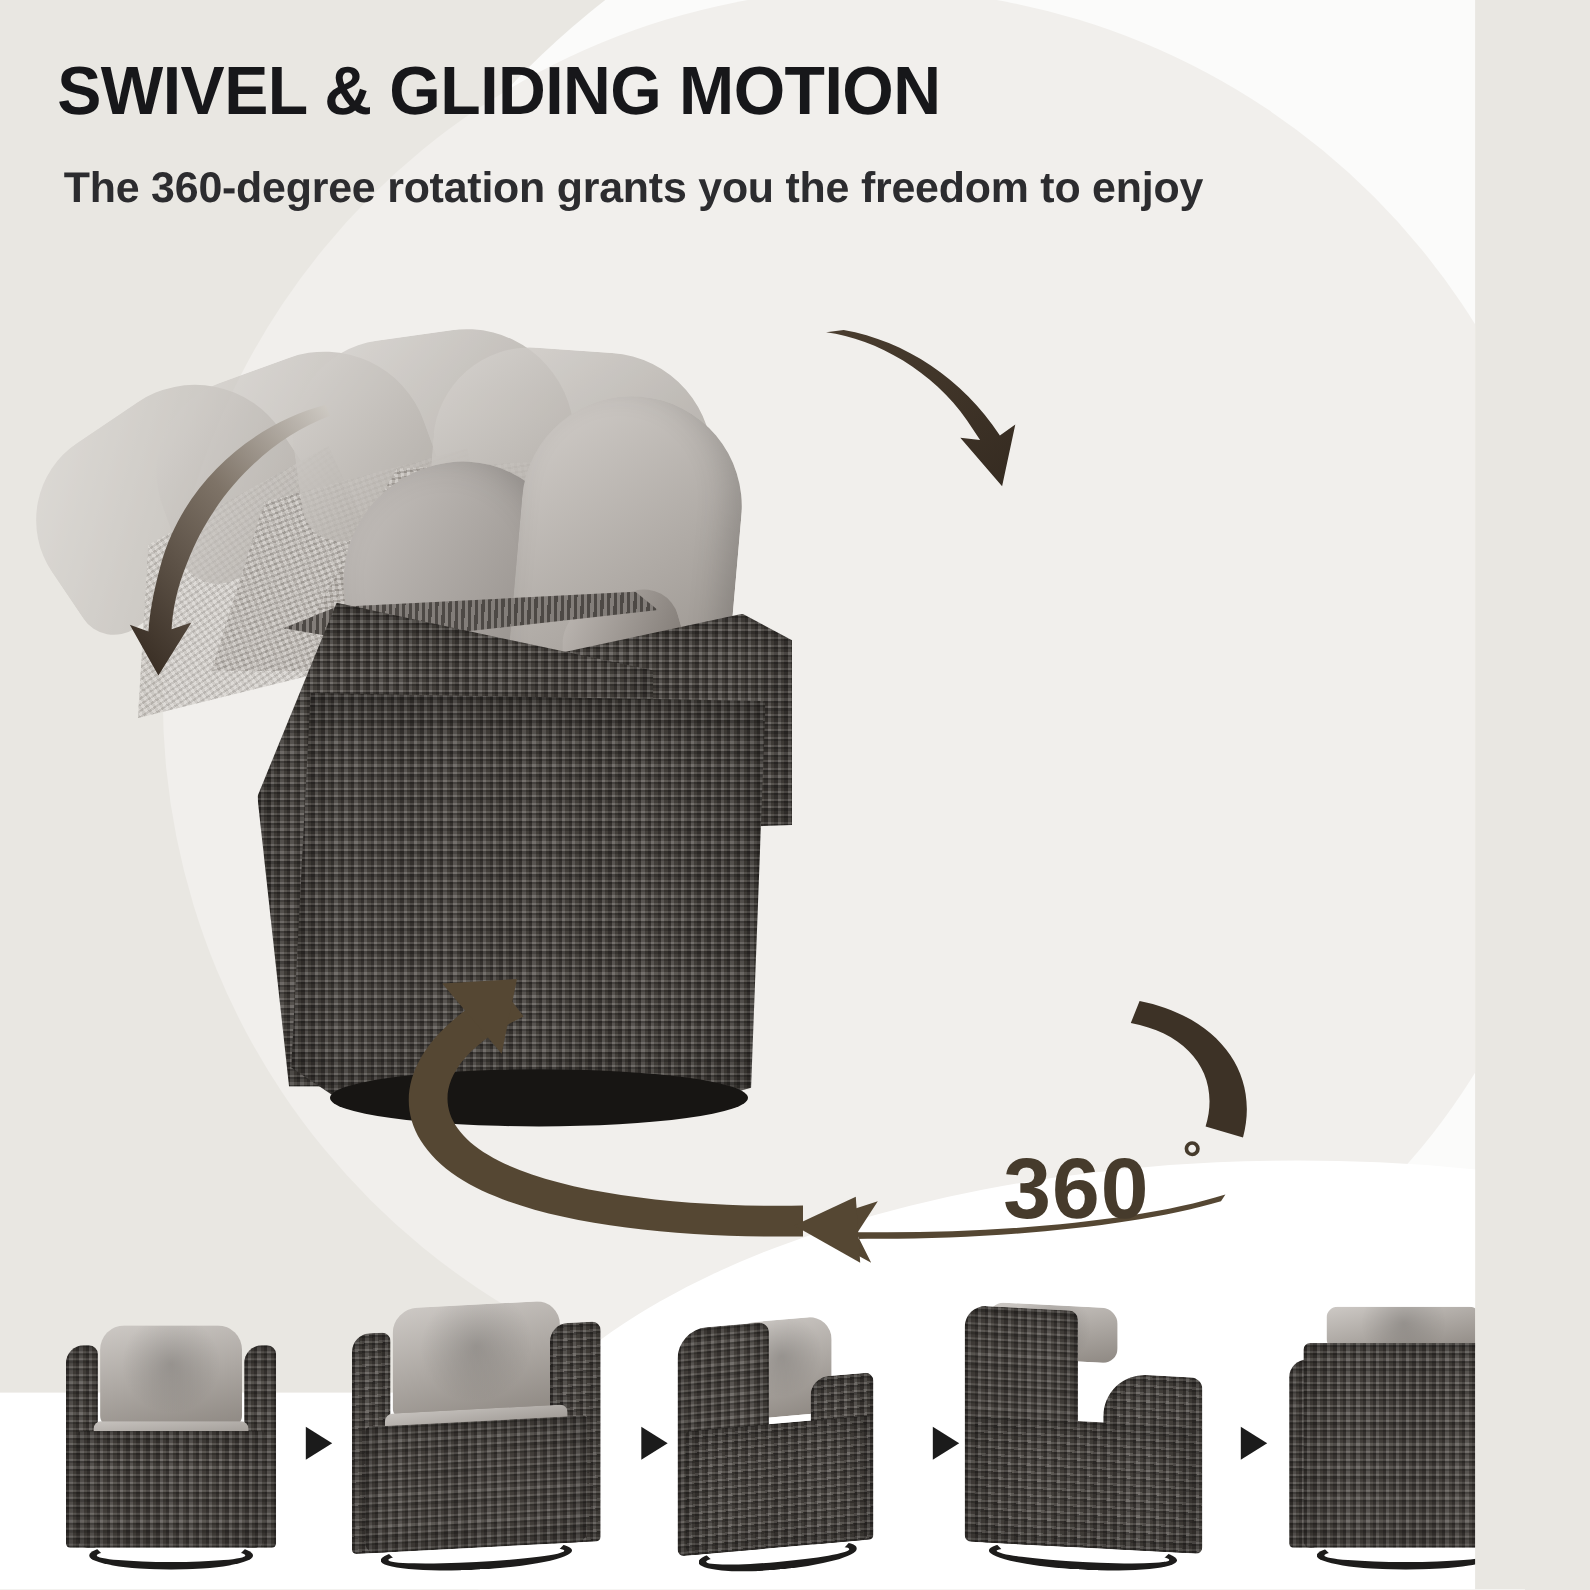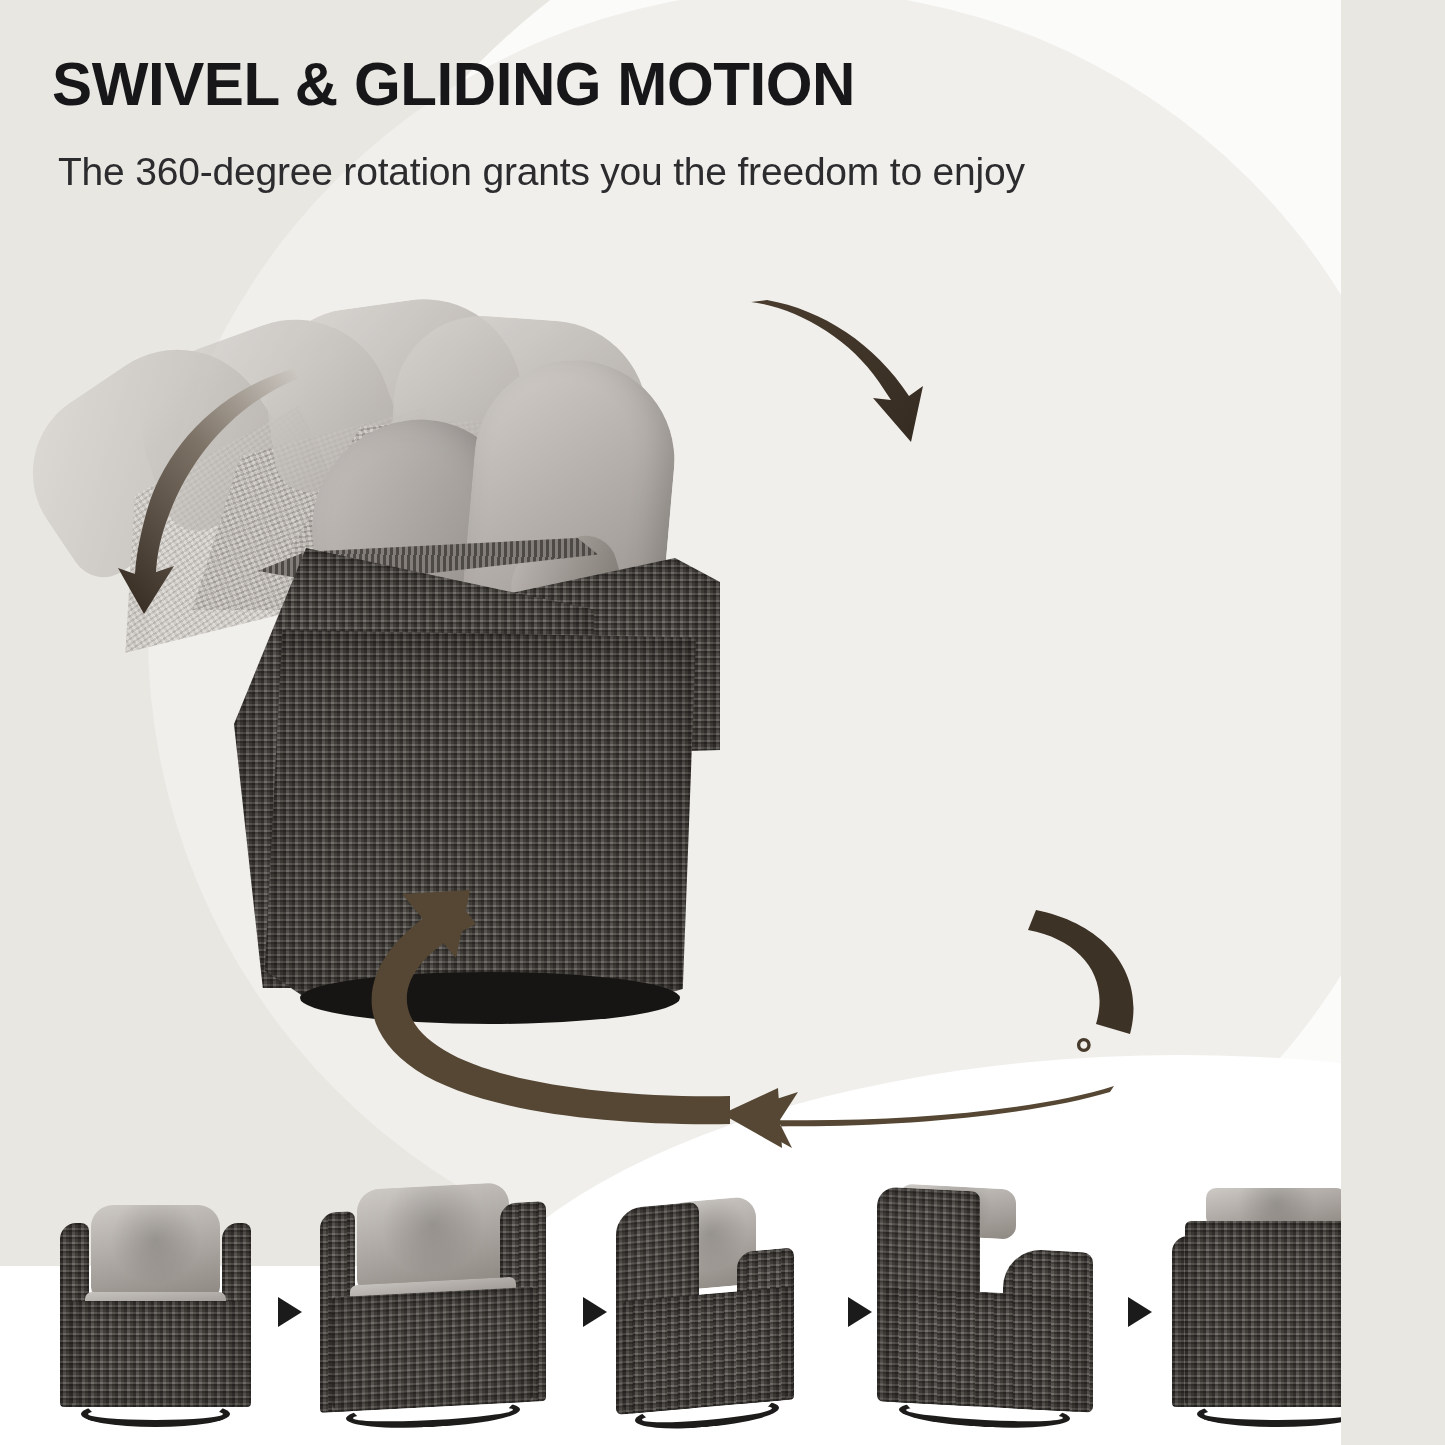--- a/index.html
+++ b/index.html
@@ -57,21 +57,21 @@
     white-space:nowrap;
     transform:scaleX(0.97);
     transform-origin:left center;
   }
   .subhead{
     position:absolute;
     left:58px; top:143px;
     width:1250px;
     font-size:39px;
     line-height:58px;
-    font-weight:400;
+    font-weight:700;
     color:#2c2c2f;
     letter-spacing:-0.2px;
   }
   .subhead span{ display:block; }
 
   
   .hero{
     position:absolute;
     left:0; top:300px;
     width:1100px; height:760px;
@@ -349,20 +349,21 @@
              L468 212 L400 234 L462 268 L448 240
              C562 242 702 232 784 206 Z" fill="#554733"></path>
     <path d="M448 208 L392 234 L452 268 Z" fill="#554733"></path>
   </svg>
 
   <svg class="arc-360" width="140" height="180" viewBox="0 0 140 180">
     <path d="M16 10 C86 24 126 74 110 134 L76 124
              C90 78 62 40 8 30 Z" fill="#3d3226"></path>
   </svg>
 
+  <div class="label360">360</div>
   <div class="deg">°</div>
 
   <div class="strip">
 
     <div class="thumb" style="left:58px; width:195px; height:230px;">
       <div class="tc" style="width:195px;height:230px;">
         <div class="tback"></div>
         <div class="tarmL wick"></div>
         <div class="tarmR wick"></div>
         <div class="tseat"></div>

